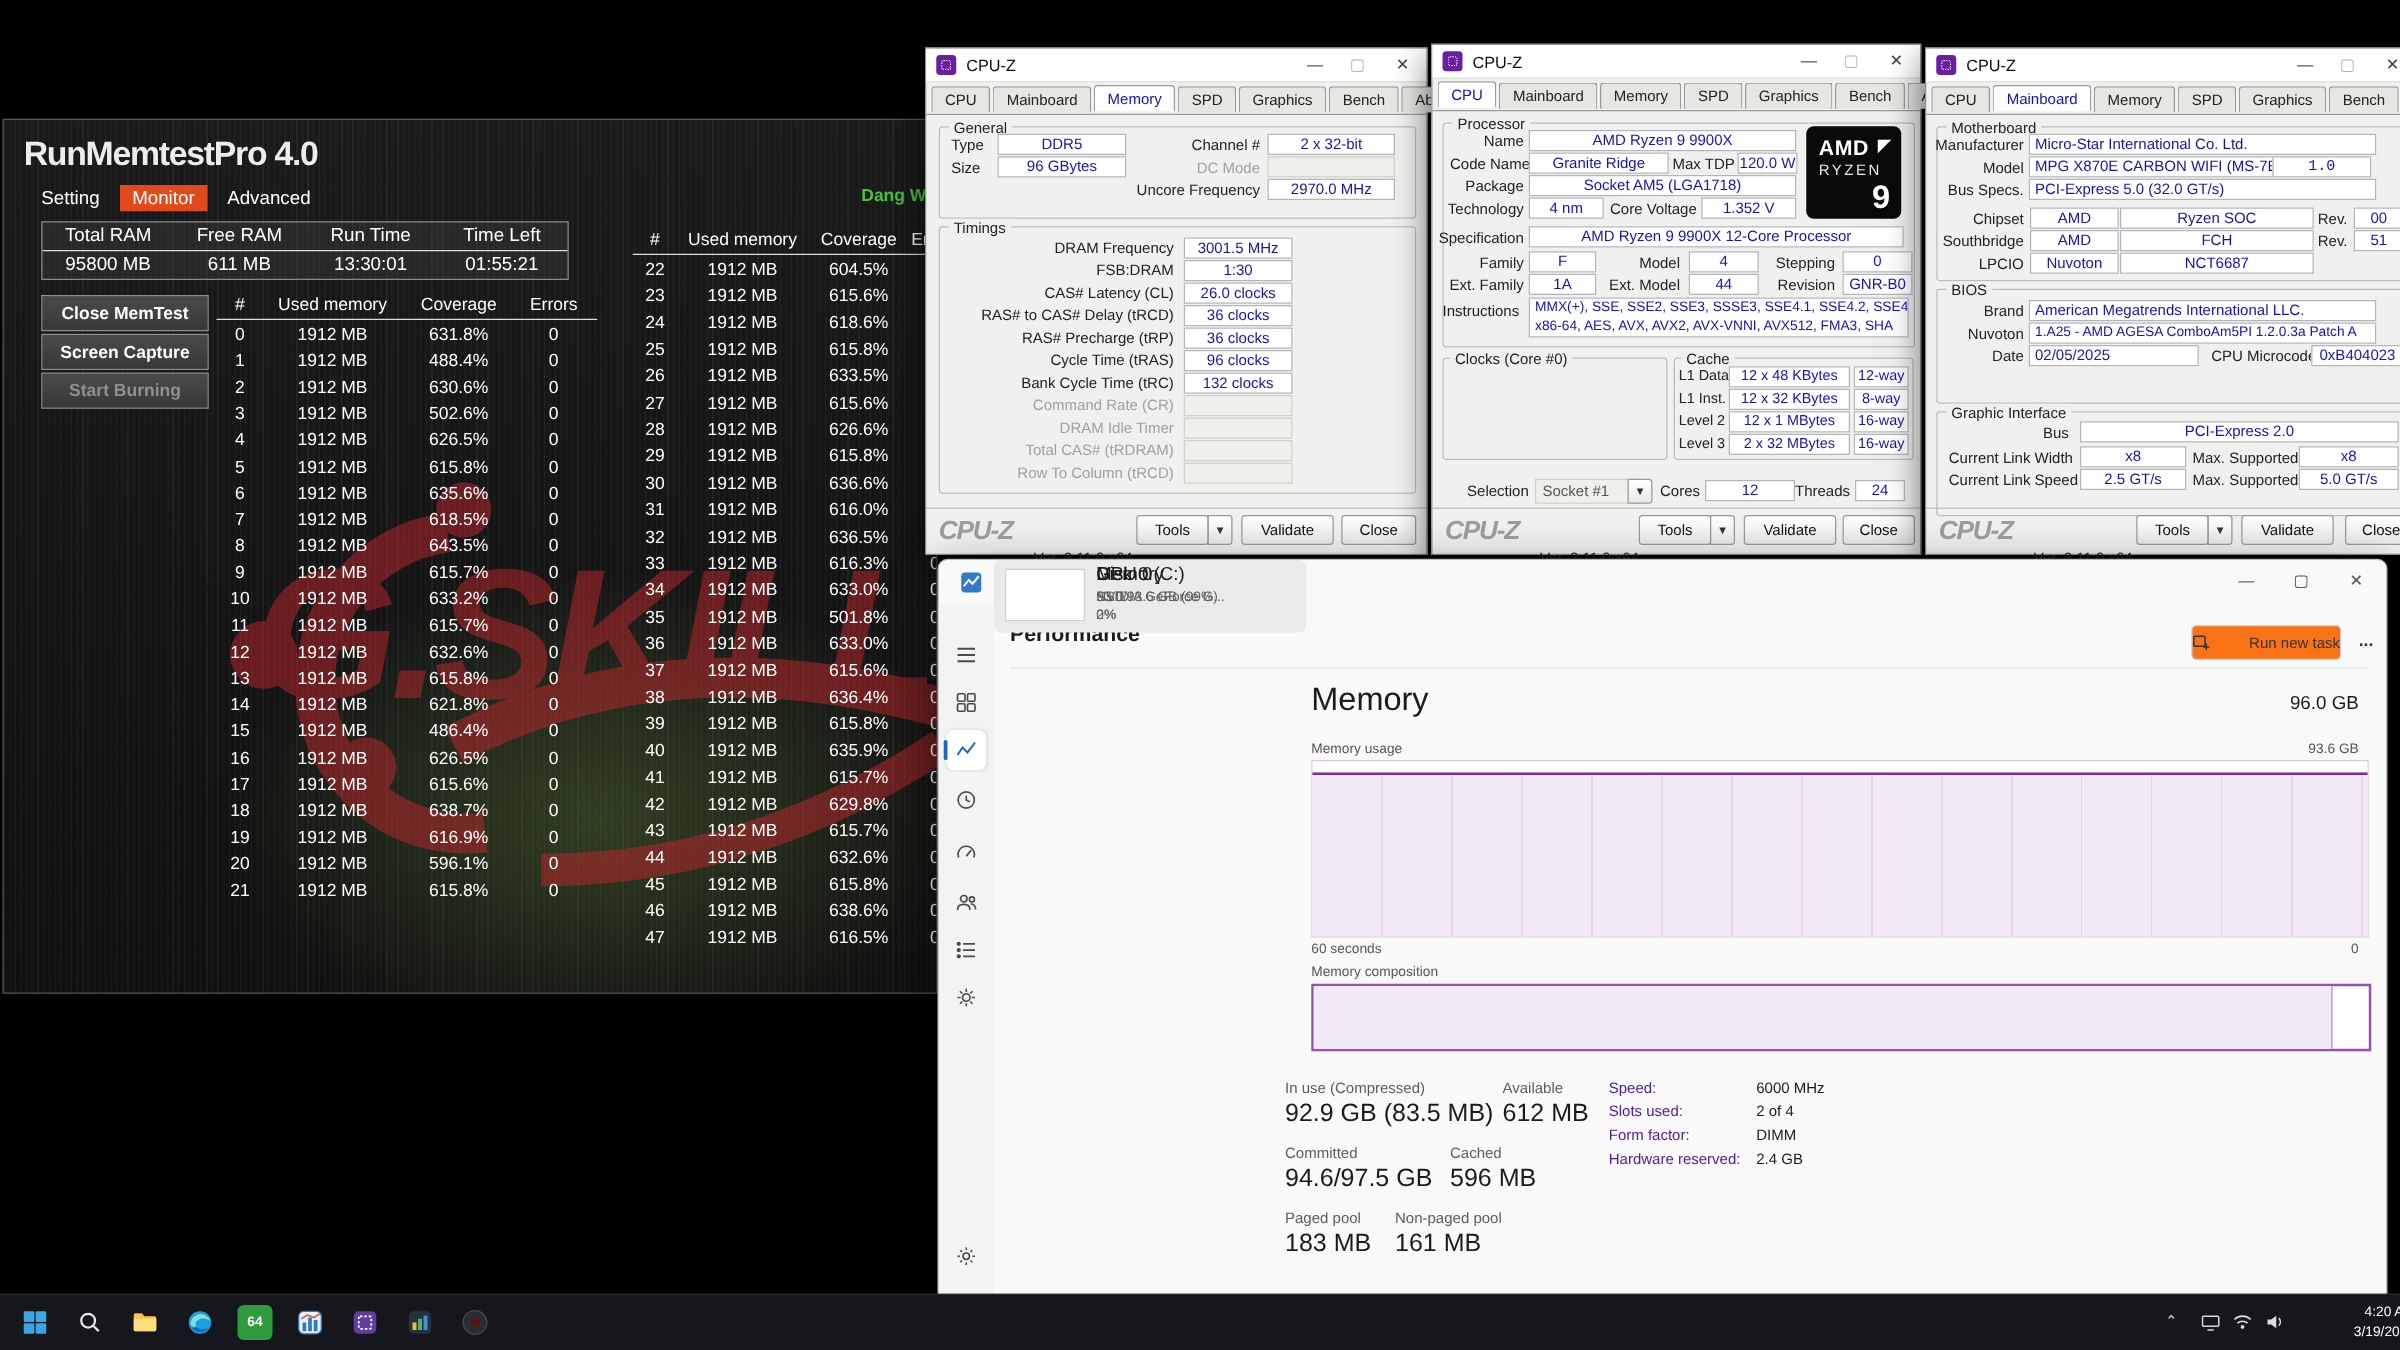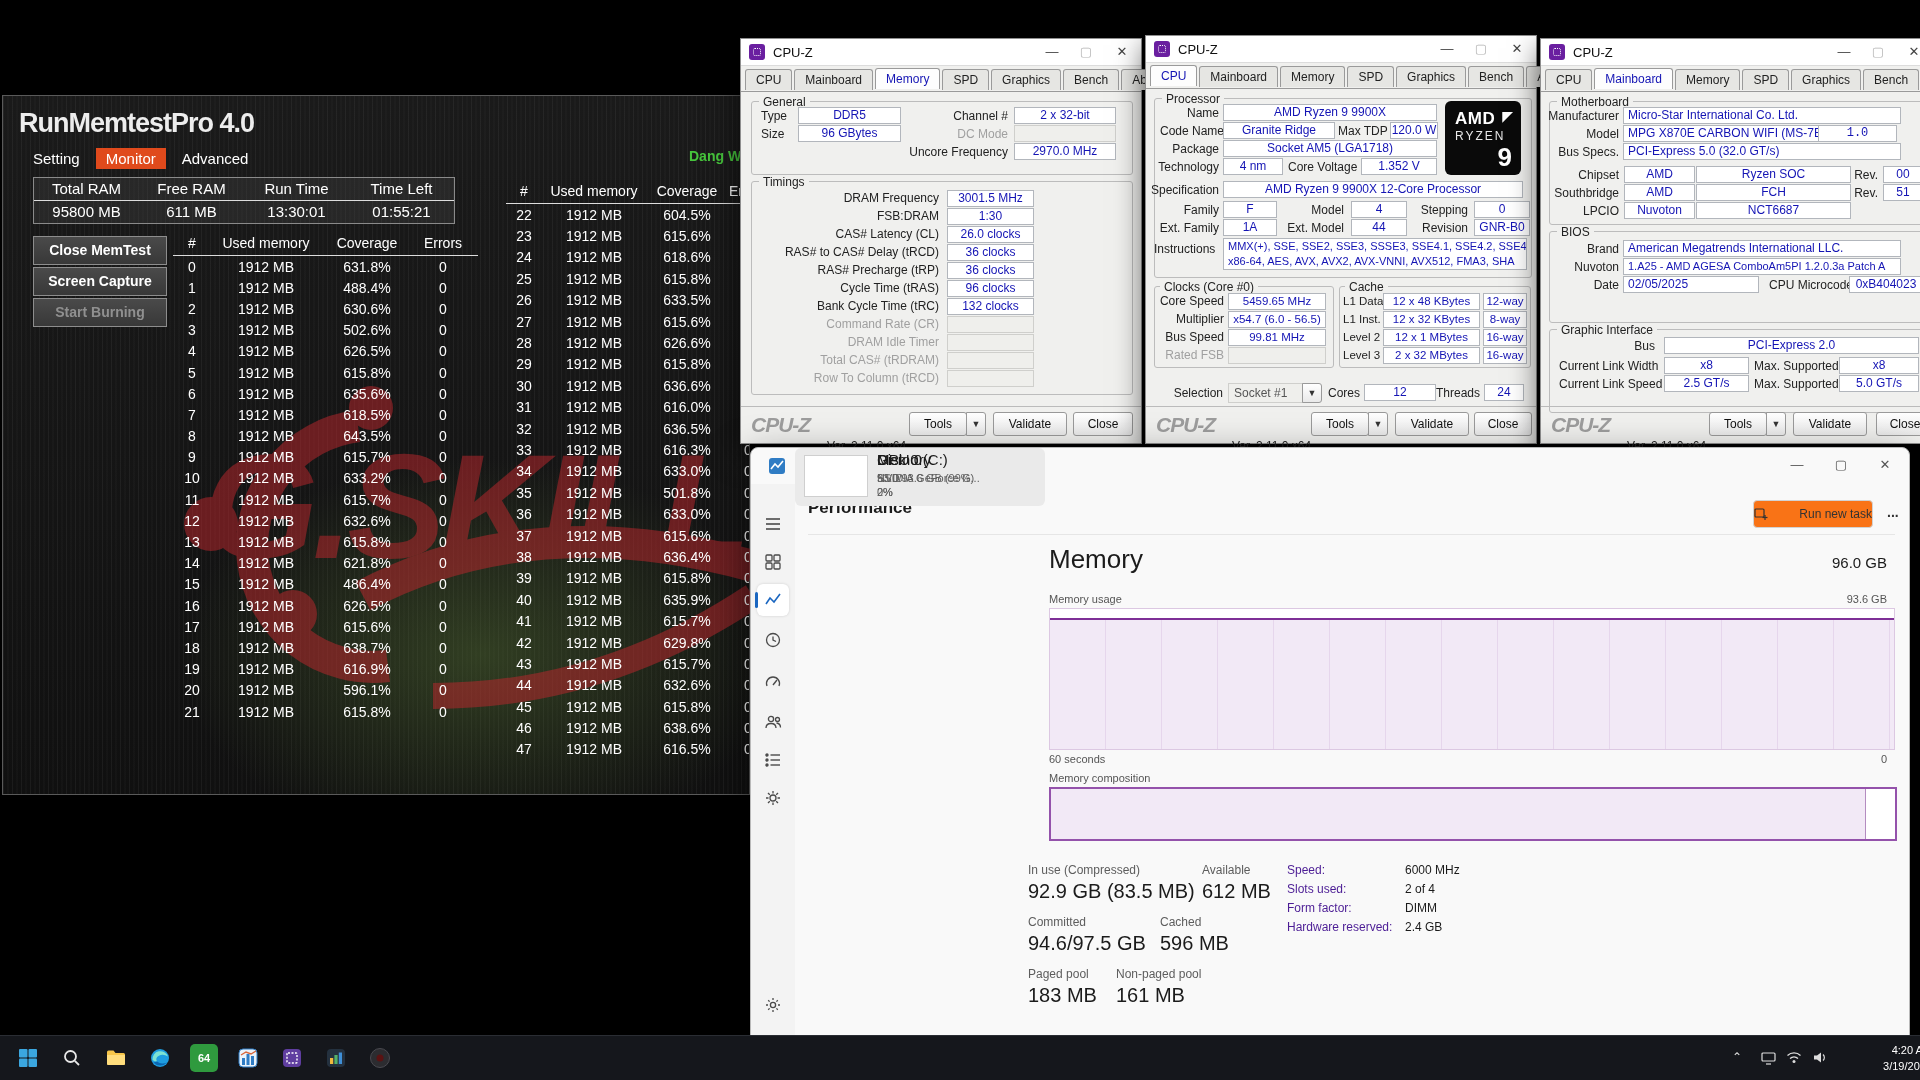--- a/index.html
+++ b/index.html
@@ -690,39 +690,20 @@
     <span class="czl" style="left:272px;top:185px;width:50px;">Revision</span>
     <span class="czf" style="left:328px;top:183px;width:54px;">GNR-B0</span>
     <span class="czl" style="left:8px;top:206px;width:65px;text-align:left;">Instructions</span>
     <div class="czf left" style="left:77px;top:202px;width:298px;height:30px;line-height:15px;font-size:11px;">
       <div>MMX(+), SSE, SSE2, SSE3, SSSE3, SSE4.1, SSE4.2, SSE4A,</div>
       <div>x86-64, AES, AVX, AVX2, AVX-VNNI, AVX512, FMA3, SHA</div>
     </div>
 
     <div class="czgroup" style="left:8px;top:250px;width:178px;height:80px;"></div>
     <span class="czglabel" style="left:14px;top:244px;">Clocks (Core #0)</span>
-    <div class="tmrows" style="left:12px;top:256px;">
-
-    <div class="ckrow">
-        <span class="lab">Core Speed</span>
-        <span class="val">5459.65 MHz</span>
-      </div>
-        <div class="ckrow">
-        <span class="lab">Multiplier</span>
-        <span class="val">x54.7 (6.0 - 56.5)</span>
-      </div>
-        <div class="ckrow">
-        <span class="lab">Bus Speed</span>
-        <span class="val">99.81 MHz</span>
-      </div>
-        <div class="ckrow off">
-        <span class="lab">Rated FSB</span>
-        <span class="val"></span>
-      </div>
-      </div>
 
     <div class="czgroup" style="left:193px;top:250px;width:190px;height:80px;"></div>
     <span class="czglabel" style="left:199px;top:244px;">Cache</span>
     <div class="tmrows" style="left:197px;top:256px;">
 
     <div class="carow">
         <span class="lab">L1 Data</span>
         <span class="v1">12 x 48 KBytes</span>
         <span class="v2">12-way</span>
       </div>

